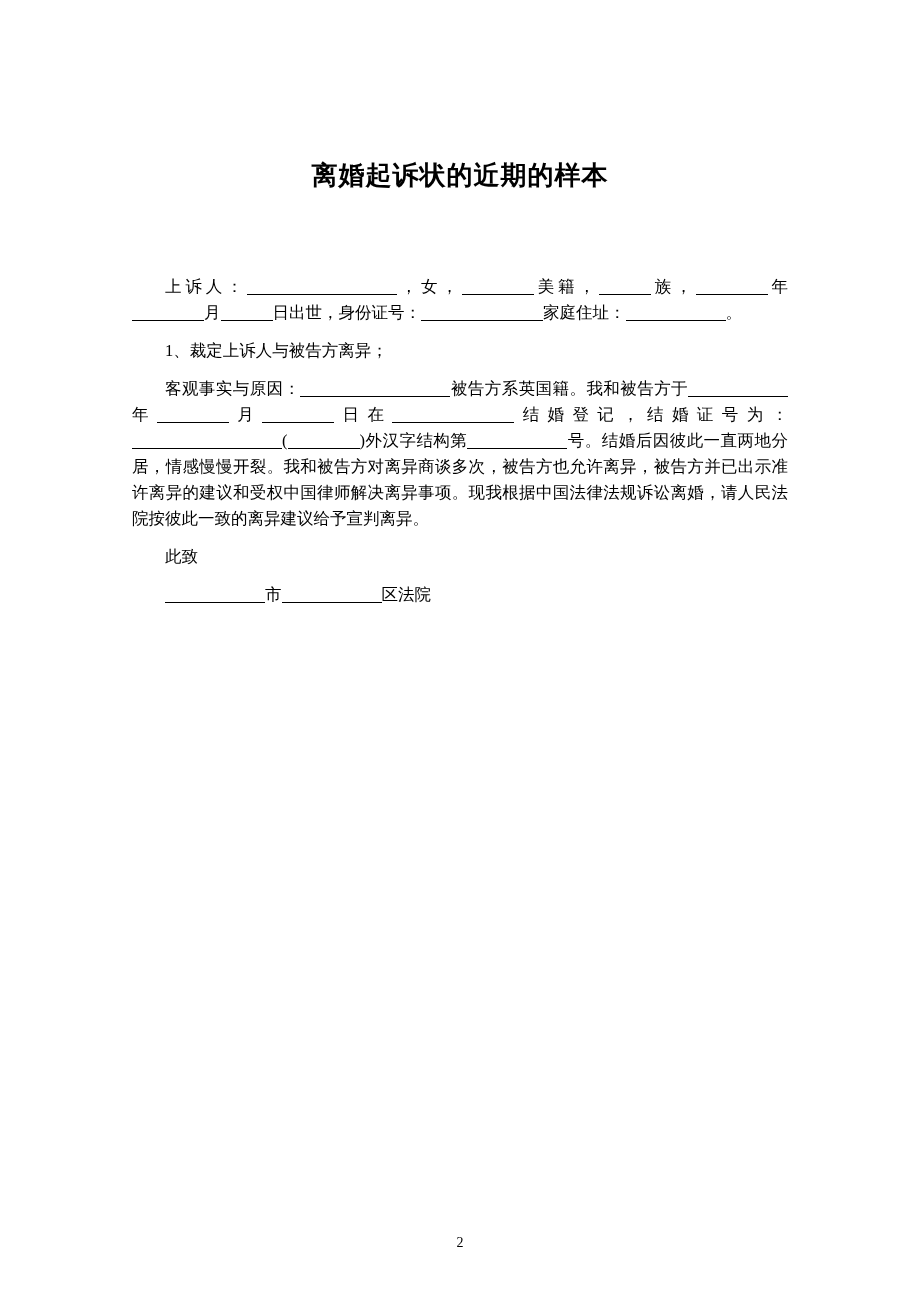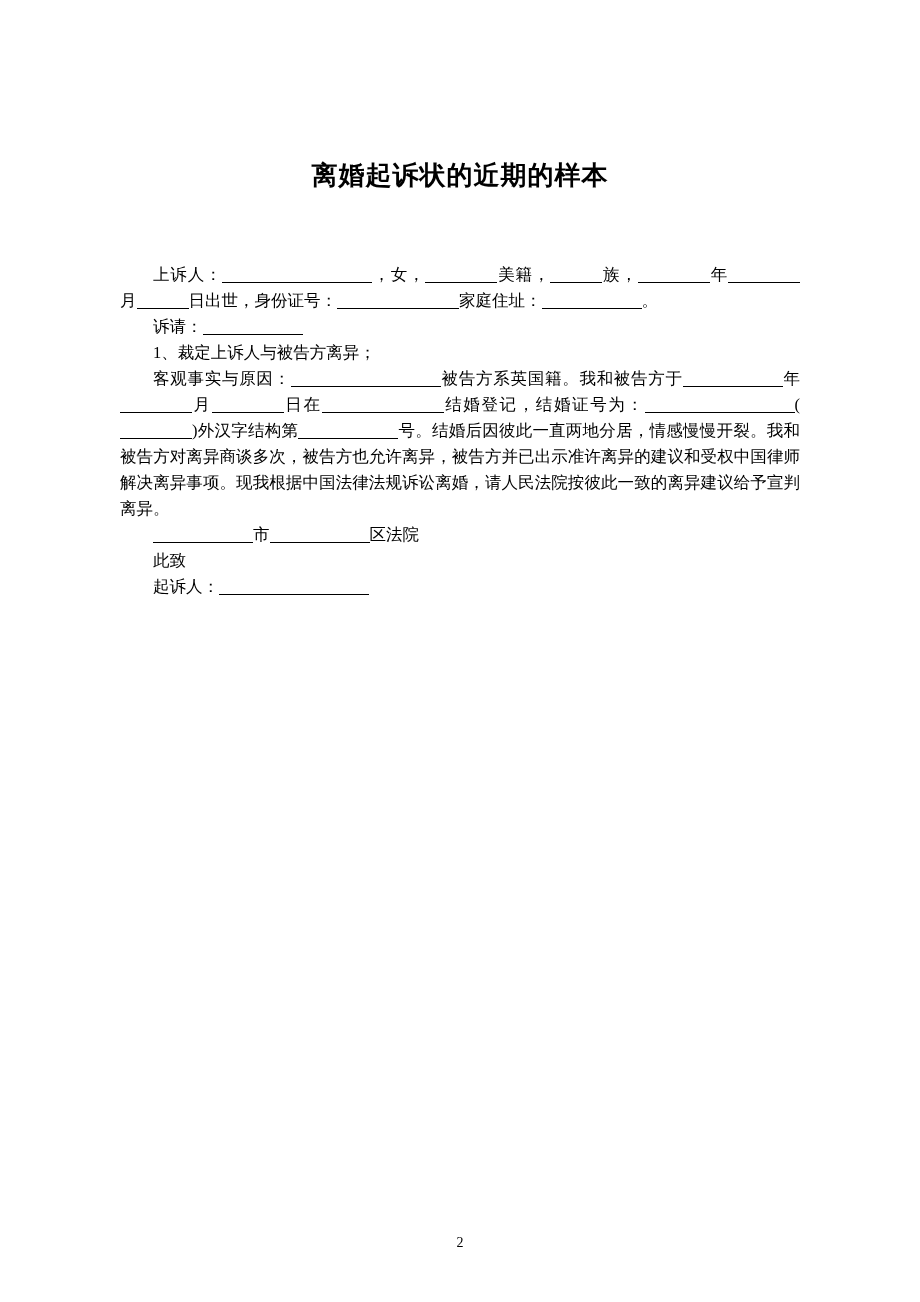--- a/index.html
+++ b/index.html
@@ -38,21 +38,21 @@
     position: absolute;
     left: 120px;
     top: 262px;
     width: 680px;
     font-size: 16.5px;
     line-height: 26px;
     text-align: justify;
     text-justify: inter-ideograph;
   }
   .para {
-    margin: 0;
+    margin: 12px;
     padding: 0;
   }
   .indent {
     text-indent: 2em;
   }
   .blank {
     display: inline-block;
     border-bottom: 1px solid #000;
     height: 16px;
     vertical-align: -3px;
@@ -78,38 +78,32 @@
 
   <div class="doc-title">离婚起诉状的近期的样本</div>
 
   <div class="body-block">
 
     <p class="para indent">
       <span>上诉人：</span><span class="blank b-xxl"></span><span>，女，</span><span class="blank b-md"></span><span>美籍，</span><span class="blank b-sm"></span><span>族，</span><span class="blank b-md"></span><span>年</span><span class="blank b-md"></span><span>月</span><span class="blank b-sm"></span><span>日出世，身份证号：</span><span class="blank b-xl"></span><span>家庭住址：</span><span class="blank b-lg"></span><span>。</span>
     </p>
 
 
-    <p class="para indent">
-      <span>诉请：</span><span class="blank b-lg"></span>
-    </p>
 
     <p class="para indent">1、裁定上诉人与被告方离异；</p>
 
 
     <p class="para indent">
       <span>客观事实与原因：</span><span class="blank b-xxl"></span><span>被告方系英国籍。我和被告方于</span><span class="blank b-lg"></span><span>年</span><span class="blank b-md"></span><span>月</span><span class="blank b-md"></span><span>日在</span><span class="blank b-xl"></span><span>结婚登记，结婚证号为：</span><span class="blank b-xxl"></span><span>(</span><span class="blank b-md"></span><span>)外汉字结构第</span><span class="blank b-lg"></span><span>号。结婚后因彼此一直两地分居，情感慢慢开裂。我和被告方对离异商谈多次，被告方也允许离异，被告方并已出示准许离异的建议和受权中国律师解决离异事项。现我根据中国法律法规诉讼离婚，请人民法院按彼此一致的离异建议给予宣判离异。</span>
     </p>
 
+    <p class="para indent">此致</p>
+
     <p class="para indent">
       <span class="blank b-lg"></span><span>市</span><span class="blank b-lg"></span><span>区法院</span>
     </p>
 
-    <p class="para indent">此致</p>
-
-    <p class="para indent">
-      <span>起诉人：</span><span class="blank b-xxl"></span>
-    </p>
 
   </div>
 
   <div class="page-number">2</div>
 
 </div>
 
 </body></html>

